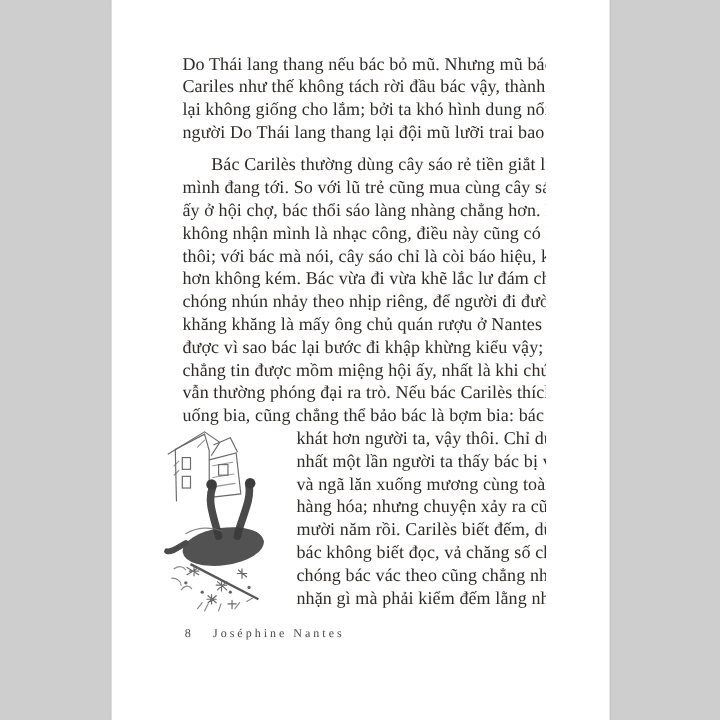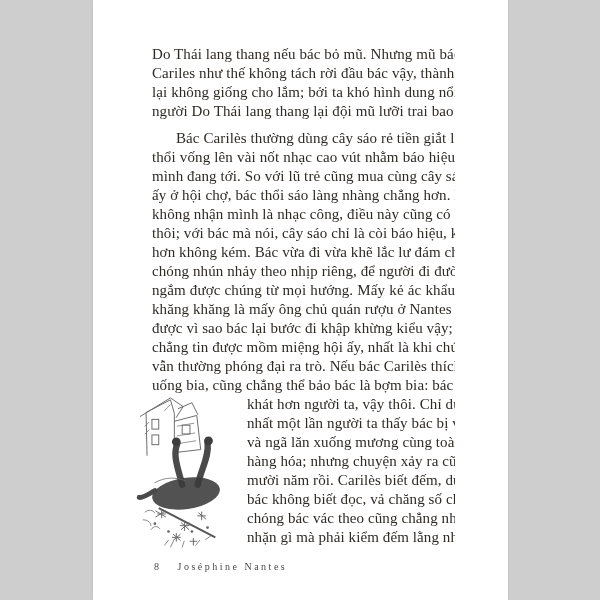--- a/index.html
+++ b/index.html
@@ -48,28 +48,26 @@
 
 <div class="page">
   <div class="text-block">
 
     <div class="line">Do Thái lang thang nếu bác bỏ mũ. Nhưng mũ bác</div>
     <div class="line">Cariles như thế không tách rời đầu bác vậy, thành thử</div>
     <div class="line">lại không giống cho lắm; bởi ta khó hình dung nổi</div>
     <div class="line endline">người Do Thái lang thang lại đội mũ lưỡi trai bao giờ.</div>
 
     <div class="line indent pgap">Bác Carilès thường dùng cây sáo rẻ tiền giắt lưng,</div>
-    <div class="line">thổi vống lên vài nốt nhạc cao vút nhằm báo hiệu</div>
     <div class="line">mình đang tới. So với lũ trẻ cũng mua cùng cây sáo</div>
     <div class="line">ấy ở hội chợ, bác thổi sáo làng nhàng chẳng hơn. Bác</div>
     <div class="line">không nhận mình là nhạc công, điều này cũng có lí</div>
     <div class="line">thôi; với bác mà nói, cây sáo chỉ là còi báo hiệu, không</div>
     <div class="line">hơn không kém. Bác vừa đi vừa khẽ lắc lư đám chong</div>
     <div class="line">chóng nhún nhảy theo nhịp riêng, để người đi đường</div>
-    <div class="line">ngắm được chúng từ mọi hướng. Mấy kẻ ác khẩu</div>
     <div class="line">khăng khăng là mấy ông chủ quán rượu ở Nantes lí giải</div>
     <div class="line">được vì sao bác lại bước đi khập khừng kiểu vậy; nhưng</div>
     <div class="line">chẳng tin được mồm miệng hội ấy, nhất là khi chúng</div>
     <div class="line">vẫn thường phóng đại ra trò. Nếu bác Carilès thích</div>
     <div class="line">uống bia, cũng chẳng thể bảo bác là bợm bia: bác chỉ</div>
 
     <div class="wrap-row">
       <div class="illus">
         <svg width="117" height="158" viewBox="0 0 117 162" xmlns="http://www.w3.org/2000/svg">
 

